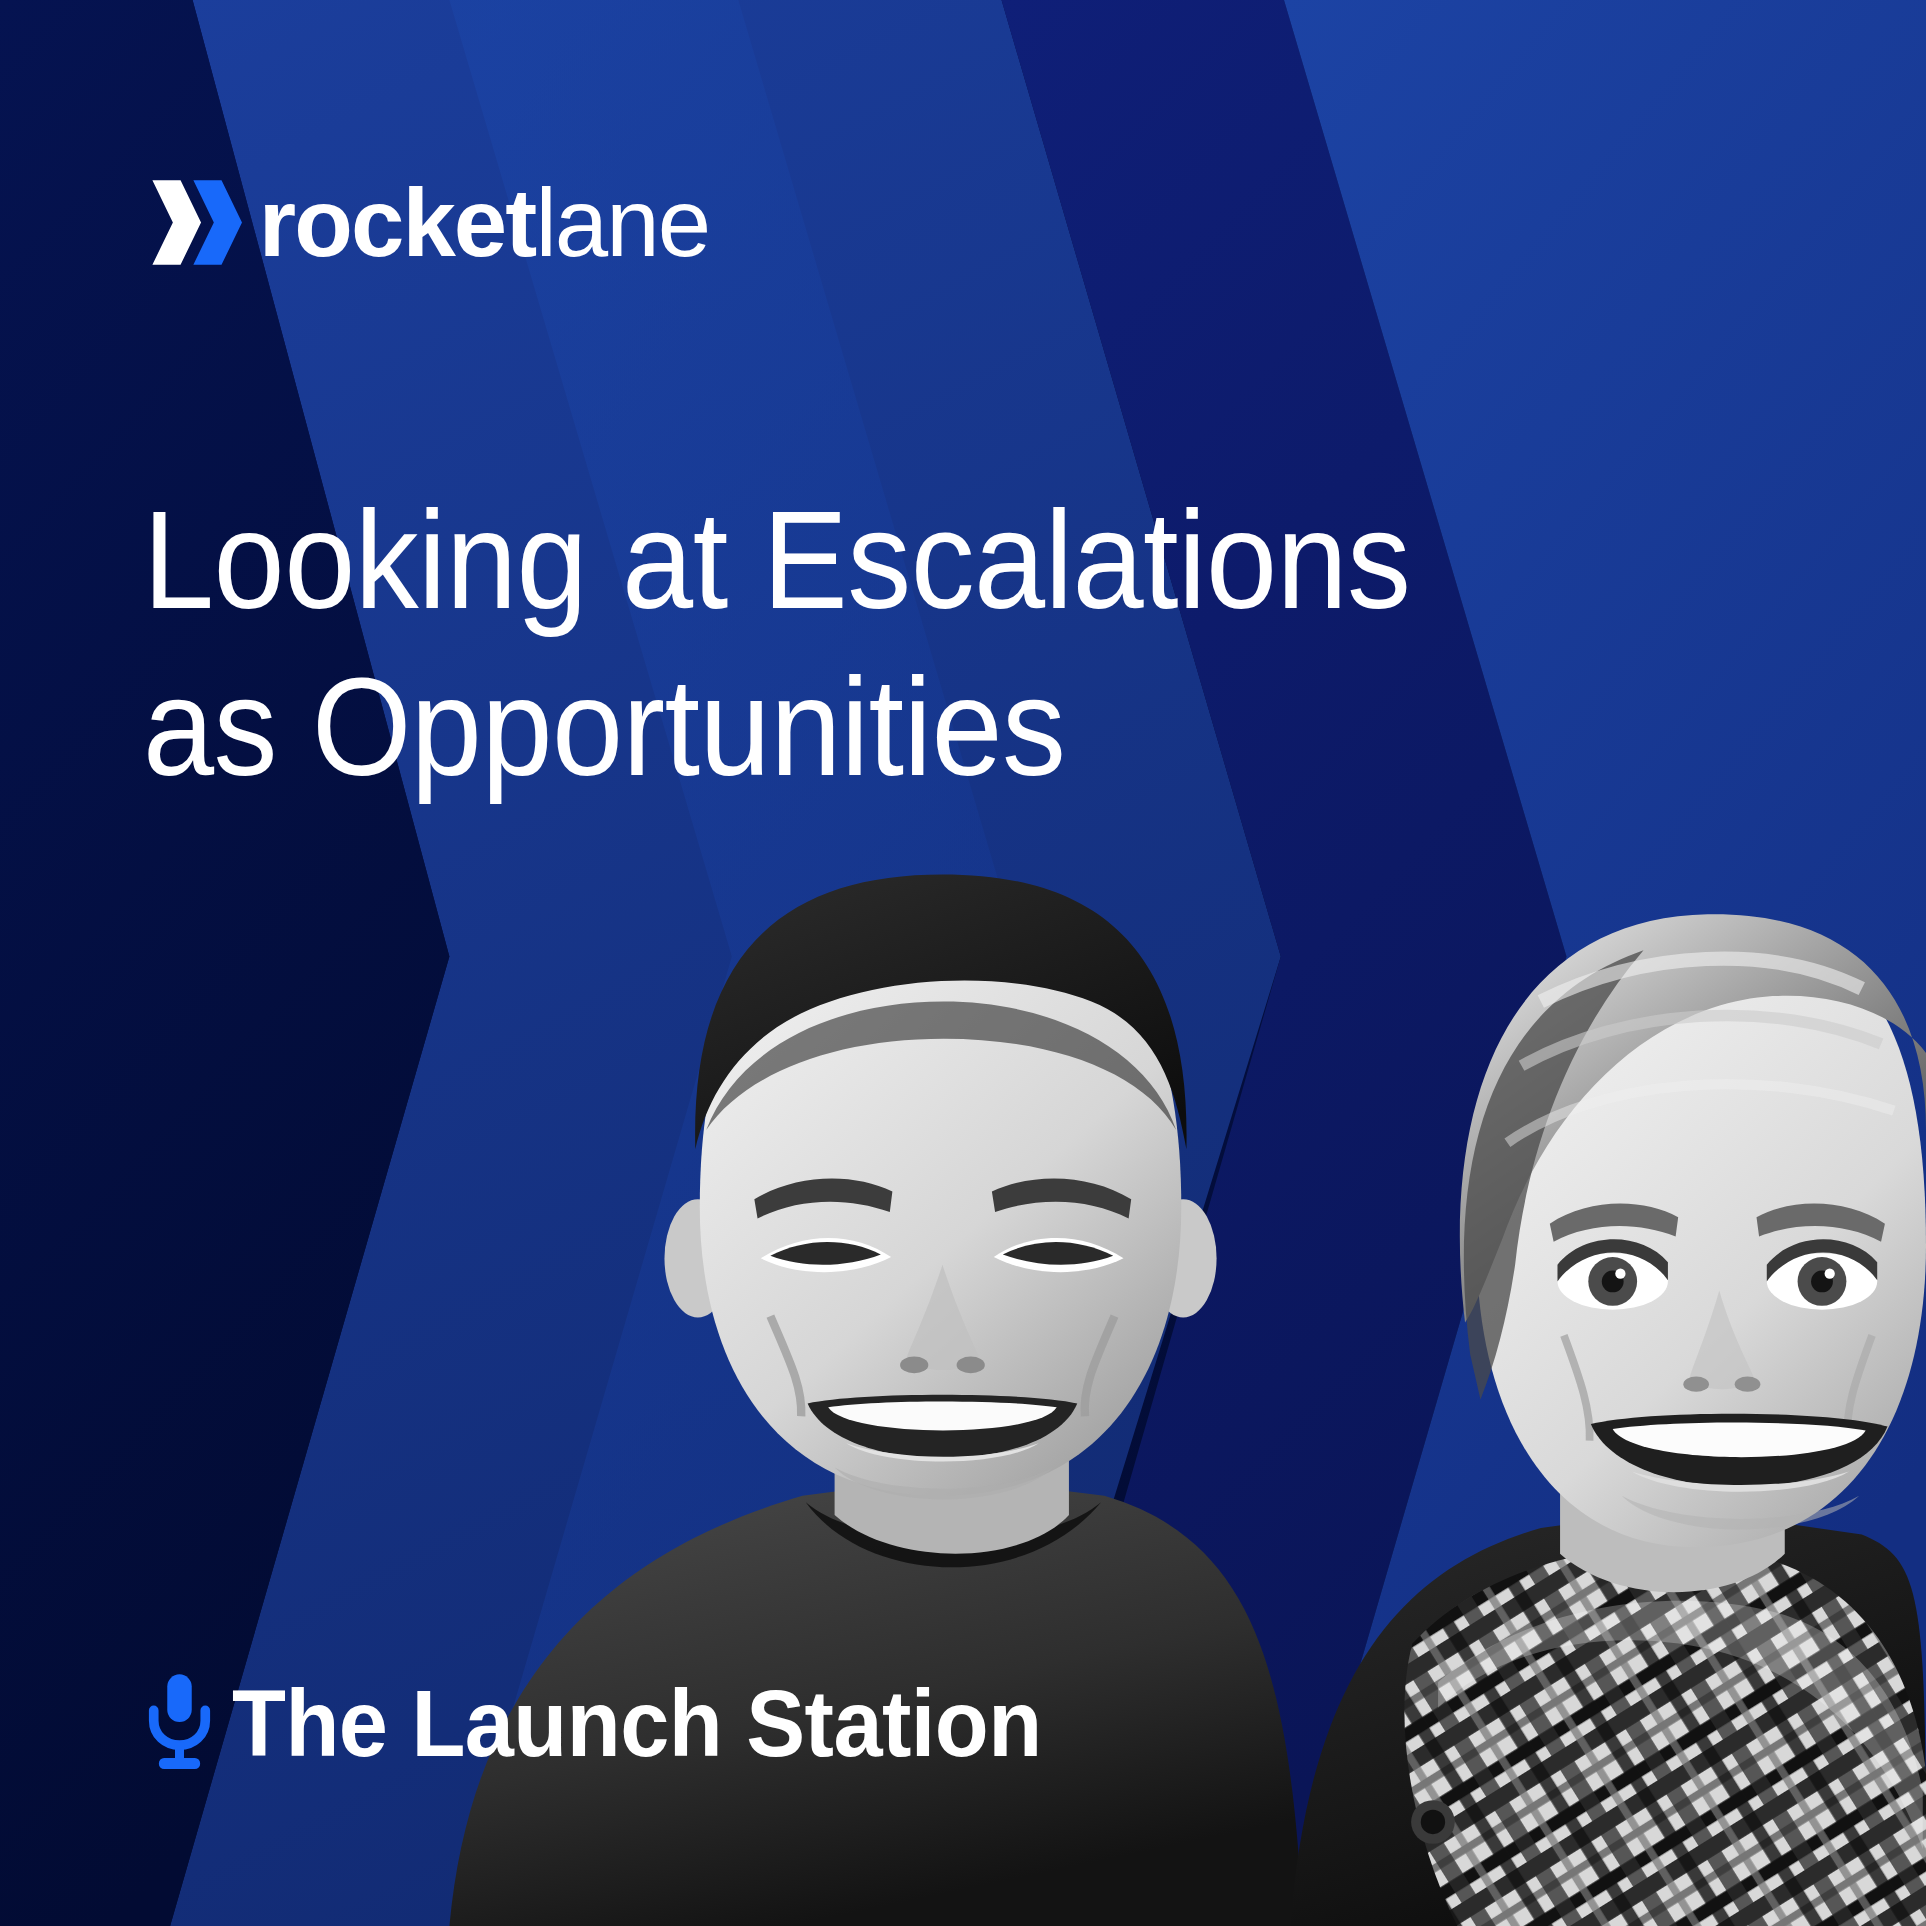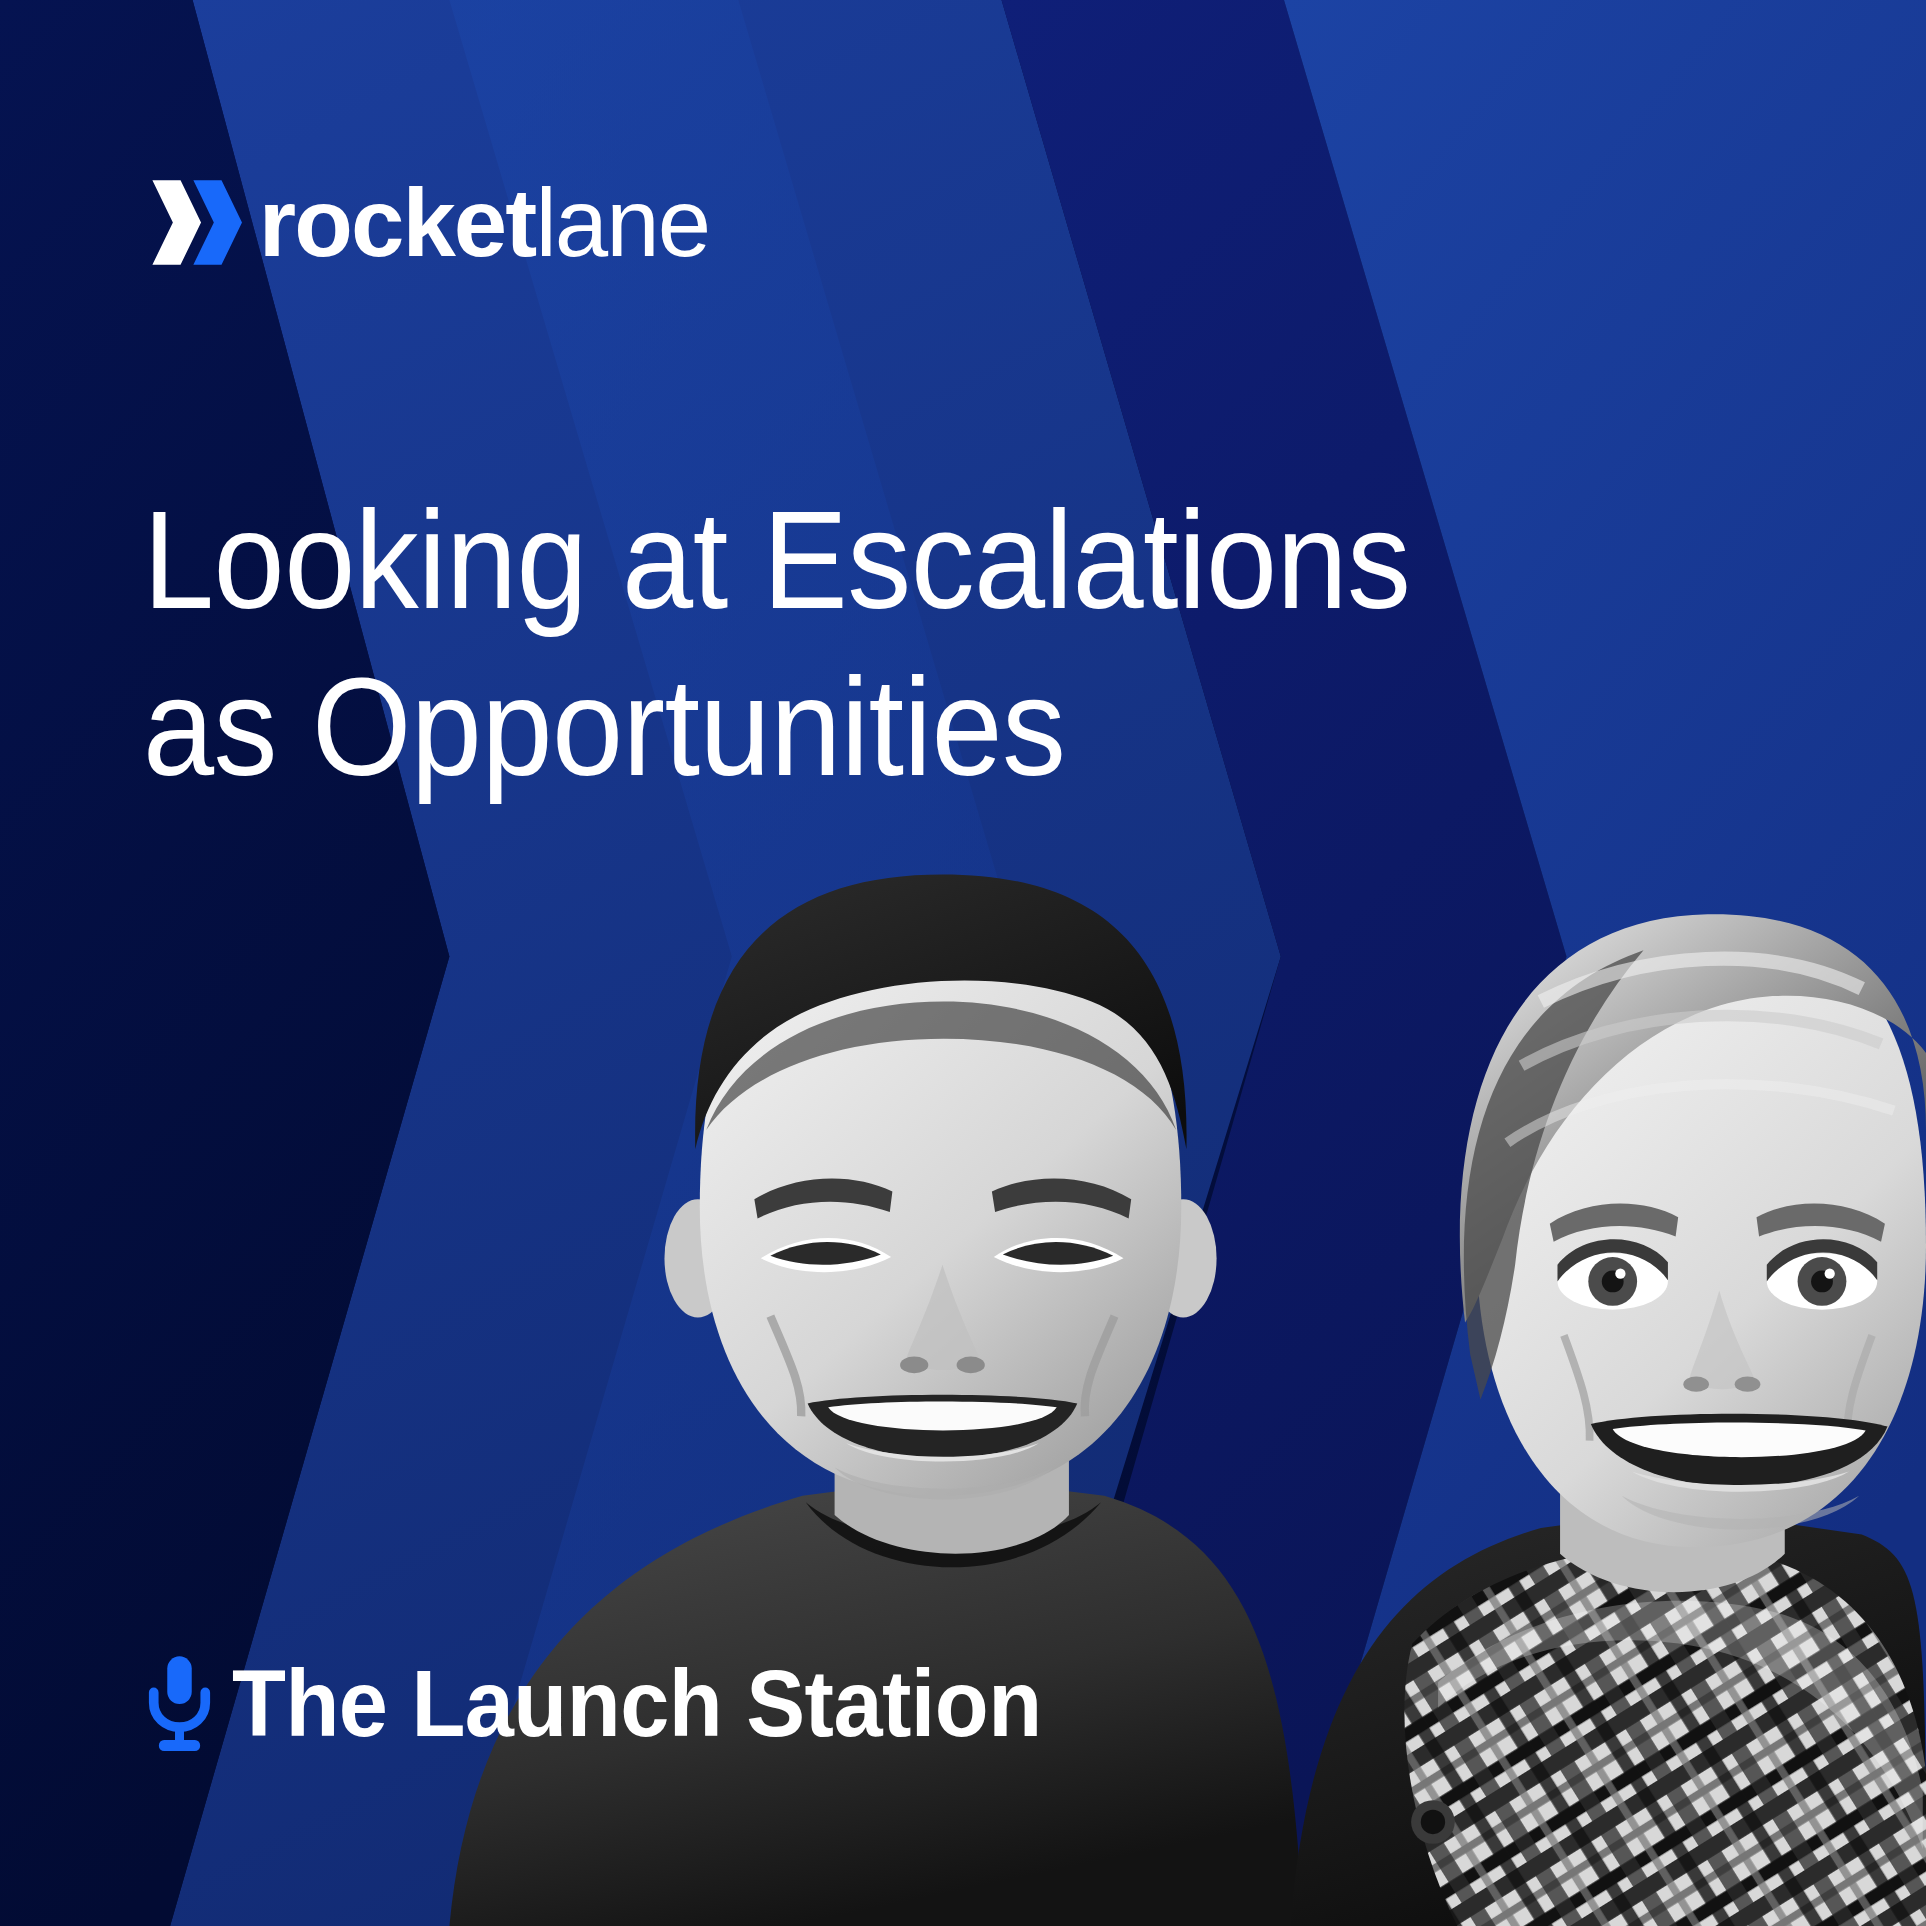--- a/index.html
+++ b/index.html
@@ -63,21 +63,21 @@
   }
   .title .tline { display: block; white-space: nowrap; }
 
   
   .show {
     position: absolute;
     left: 146px;
     top: 1655px;
     z-index: 6;
     display: flex;
-    align-items: flex-start;
+    align-items: flex-end;
     height: 116px;
   }
   .mic-icon { display: block; margin-right: 19px; }
   .show-name {
     color: #ffffff;
     font-size: 95px;
     line-height: 96px;
     font-weight: 700;
     letter-spacing: -0.6px;
     white-space: nowrap;

